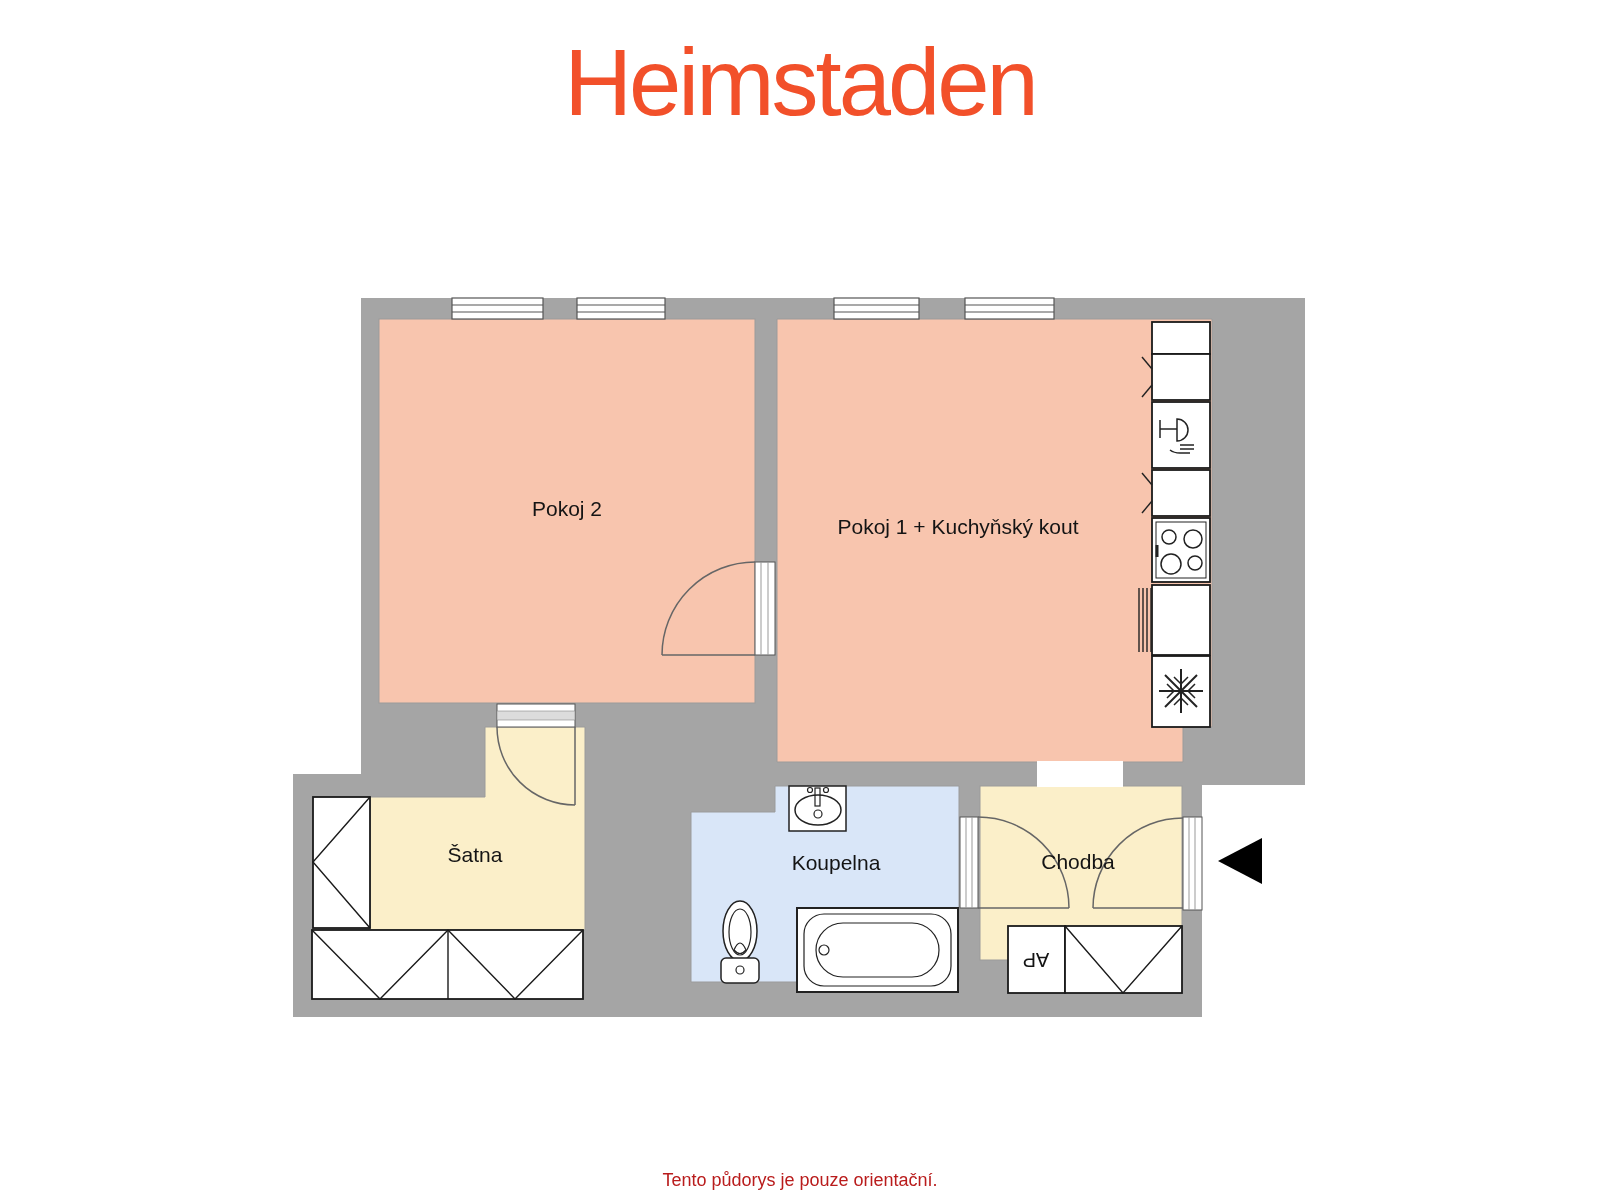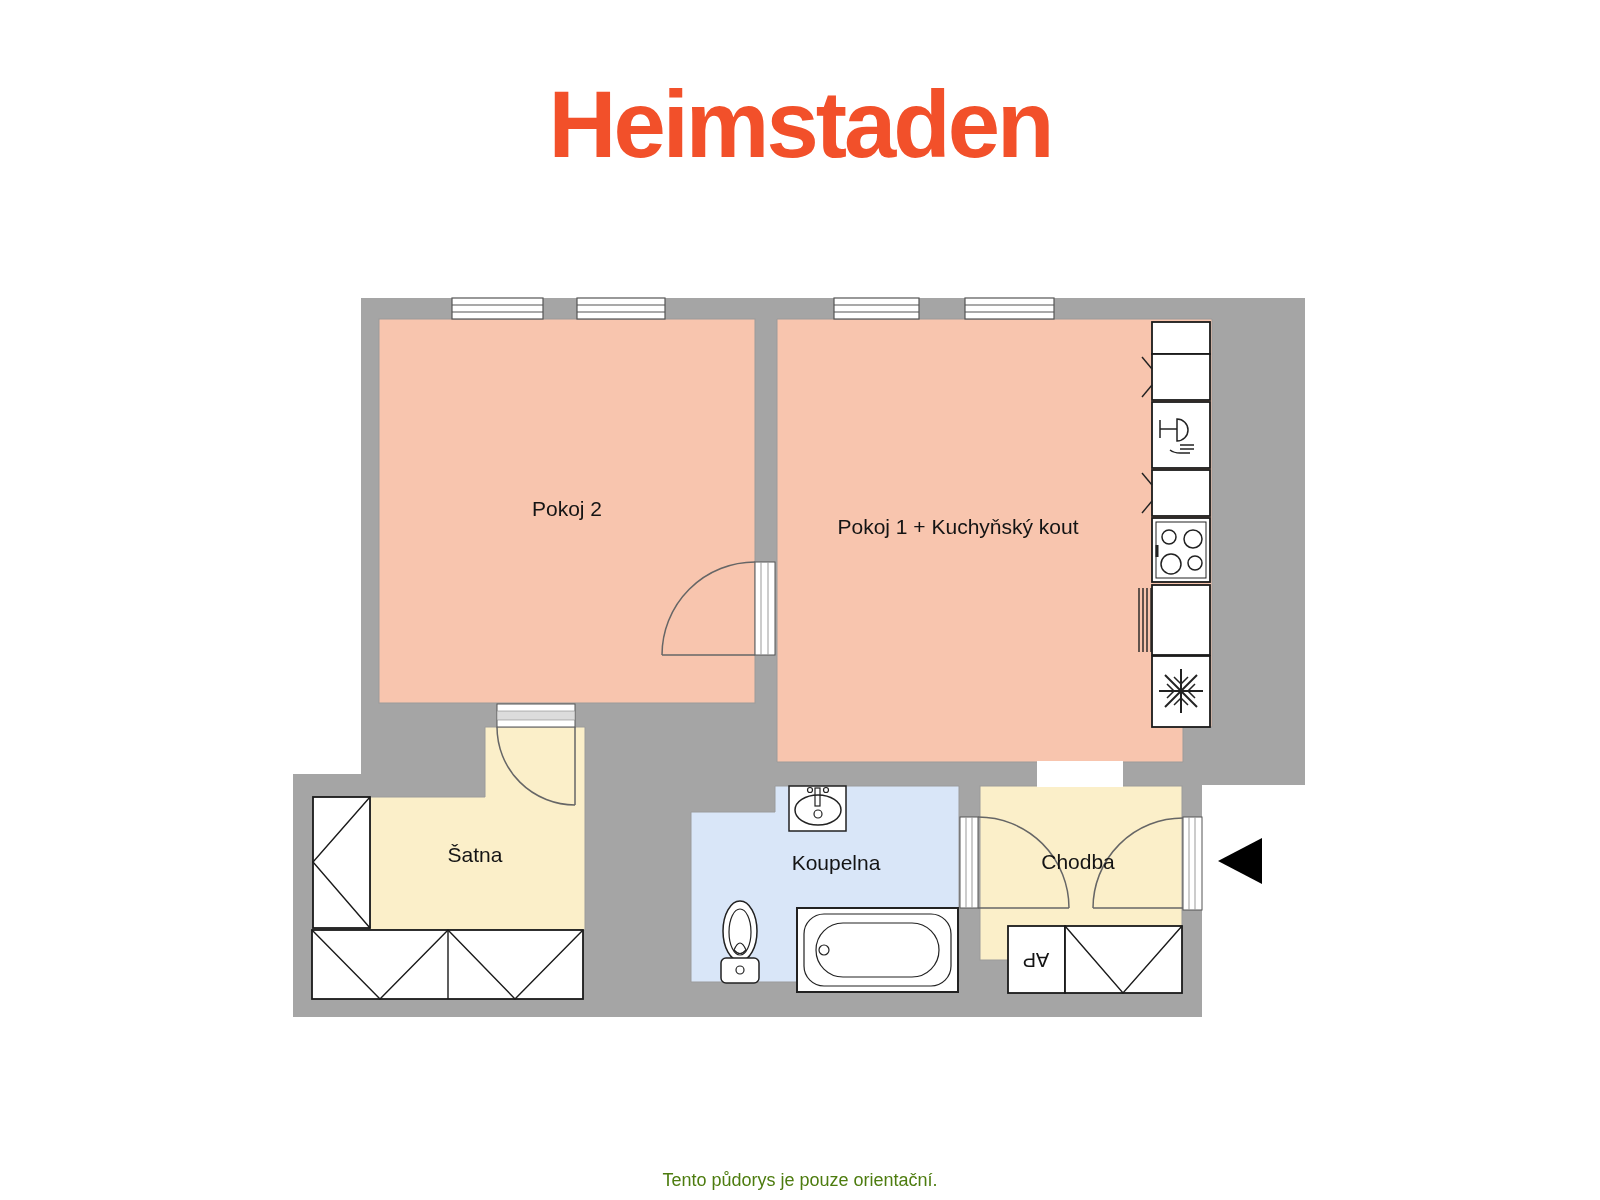--- a/index.html
+++ b/index.html
@@ -1,18 +1,18 @@
 <!DOCTYPE html>
 <html><head>
 <meta charset="utf-8">
 <style>
   html,body{margin:0;padding:0;background:#ffffff;}
   body{width:1600px;height:1200px;position:relative;font-family:"Liberation Sans",sans-serif;overflow:hidden;}
   .logo{position:absolute;top:36px;left:0;right:0;text-align:center;
-        font-size:94px;font-weight:bold;letter-spacing:-3px;line-height:1;margin-top:42px;}
+        font-size:94px;font-weight:normal;letter-spacing:-3px;line-height:1;}
   .plan-svg{position:absolute;top:0;left:0;}
   .footer{position:absolute;top:1170px;left:0;right:0;text-align:center;font-size:18px;}
   text{font-family:"Liberation Sans",sans-serif;}
   .roomlabel{font-size:21px;fill:#141414;}
   .aplabel{font-size:20px;fill:#141414;}
 </style>
 </head>
 <body>
 
 <div class="logo" style="color: rgb(242, 80, 42);">Heimstaden</div>
@@ -170,13 +170,13 @@
     <polyline points="1065,926 1123,993 1182,926" fill="none" stroke-width="1.4"></polyline>
   </g>
 
   <text class="roomlabel" x="567" y="516" text-anchor="middle">Pokoj 2</text>
   <text class="roomlabel" x="958" y="534" text-anchor="middle">Pokoj 1 + Kuchyňský kout</text>
   <text class="roomlabel" x="475" y="862" text-anchor="middle">Šatna</text>
   <text class="roomlabel" x="836" y="870" text-anchor="middle">Koupelna</text>
   <text class="roomlabel" x="1078" y="869" text-anchor="middle">Chodba</text>
 </svg>
 
-<div class="footer" style="color: #4d7c0f;">Tento půdorys je pouze orientační.</div>
+<div class="footer" style="color: #b91c1c;">Tento půdorys je pouze orientační.</div>
 
 </body></html>

